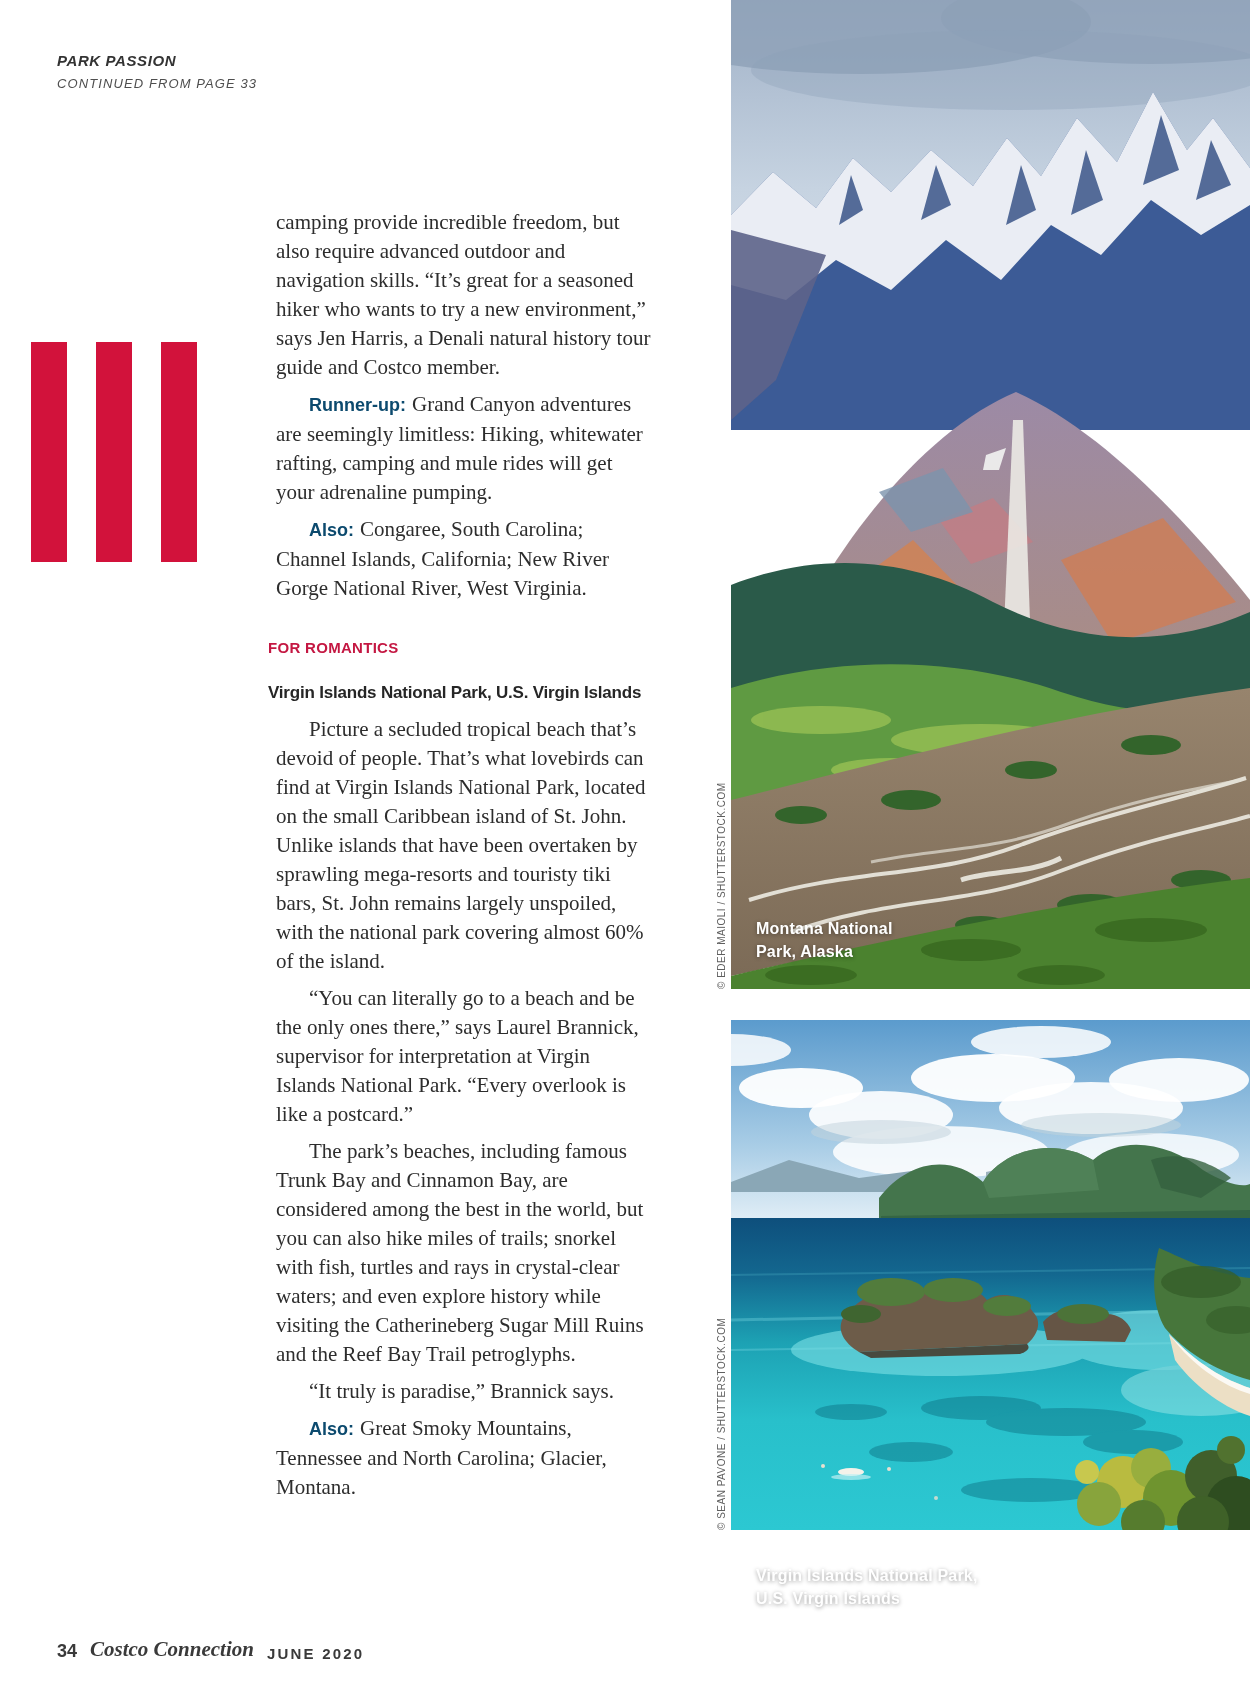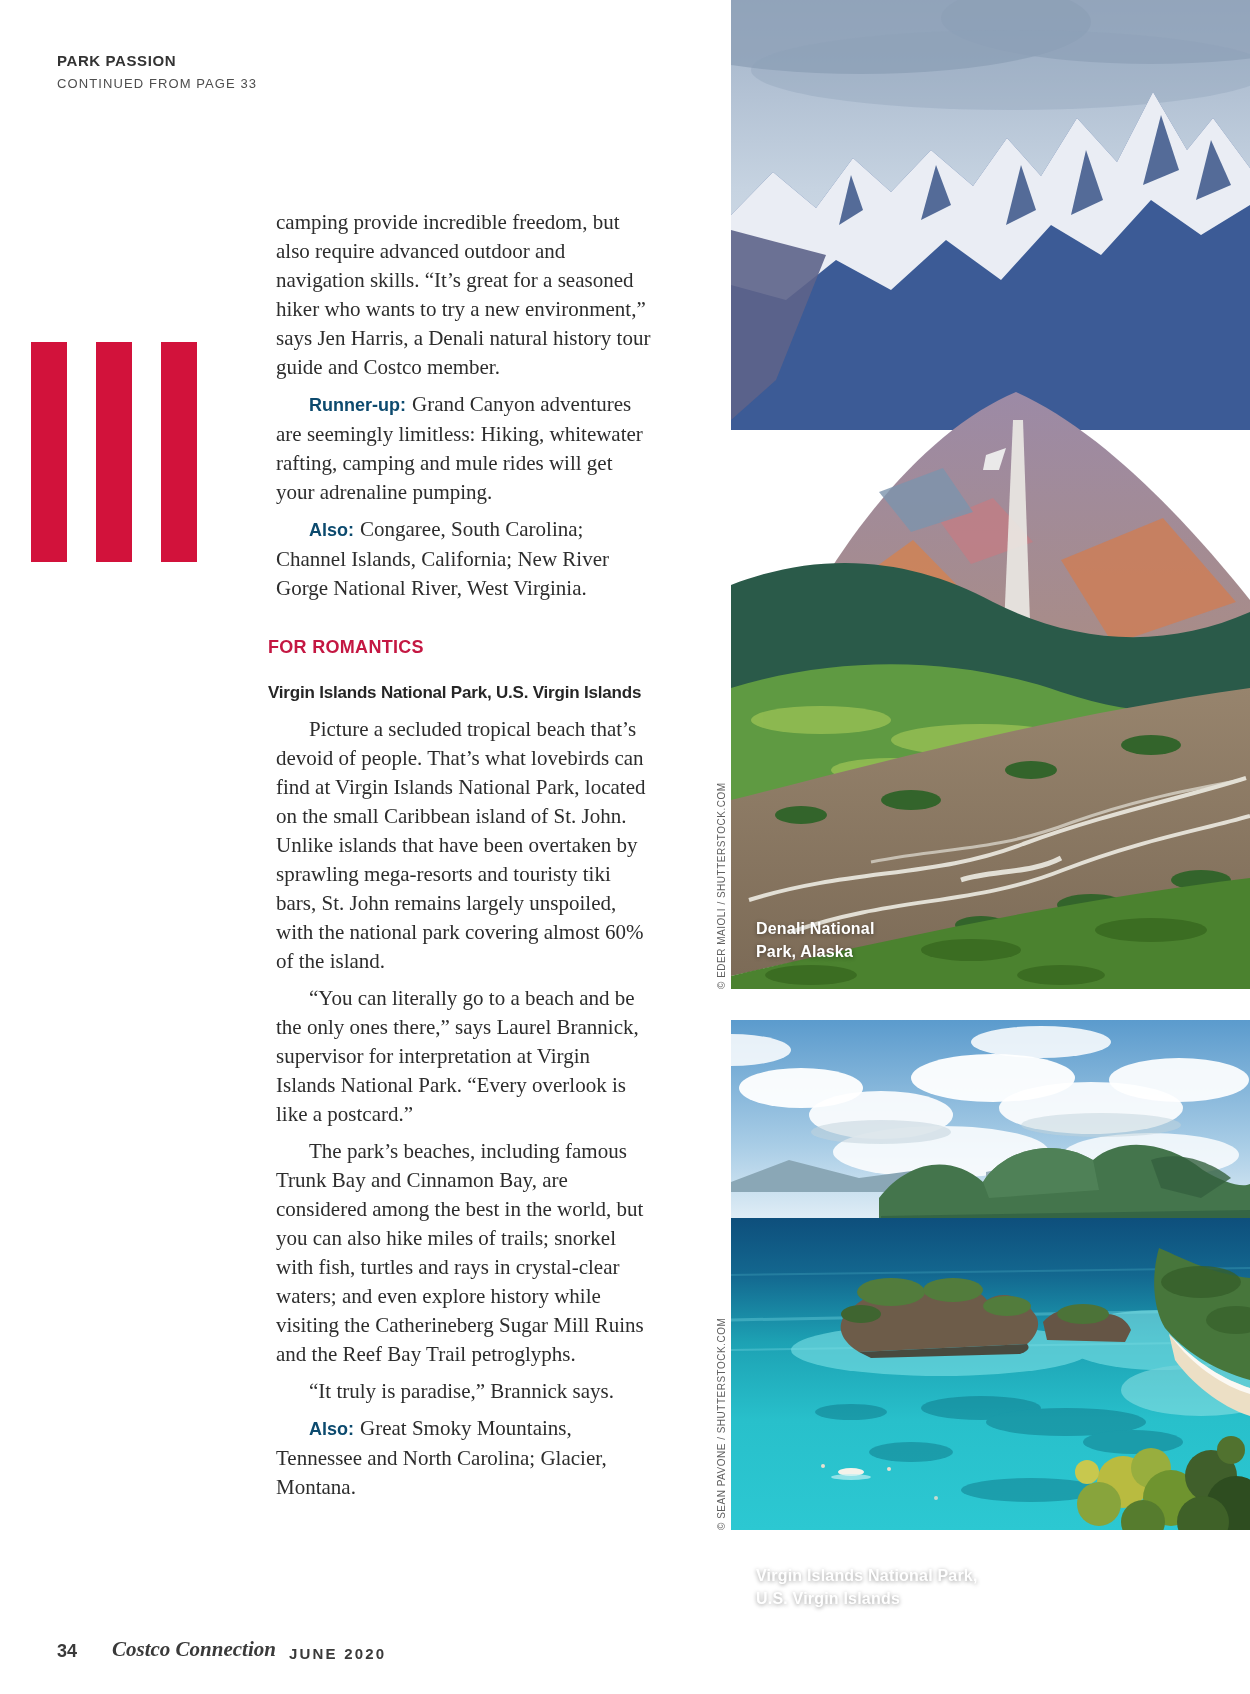--- a/index.html
+++ b/index.html
@@ -3,41 +3,41 @@
 <meta charset="utf-8">
 <style>
   html,body { margin:0; padding:0; background:#e8e8e8; }
   .page {
     position:relative; width:1250px; height:1694px; margin:0 auto;
     background:#ffffff; overflow:hidden;
     font-family:"Liberation Sans", sans-serif; color:#2d2d2d;
   }
 
   
-  .kicker { position:absolute; left:57px; top:52px; }
+  .kicker { position:absolute; left:57px; top:52px;font-style:italic; }
   .kicker-title { font-size:15px; font-weight:700; letter-spacing:.6px; color:#333; }
   .kicker-sub { margin-top:7px; font-size:13px; letter-spacing:1.1px; color:#4e4e4e; }
 
   
   .bars { position:absolute; left:31px; top:342px; display:flex; gap:29px; }
   .bar { width:36px; height:220px; }
 
   
   .article {
     position:absolute; left:268px; top:200px; width:392px;
     font-family:"Liberation Serif", serif; font-size:21px; line-height:29px; color:#2d2d2d;
   }
   .article p { margin:8px; }
   .article p.indent { text-indent:33px; }
   .label {
     font-family:"Liberation Sans", sans-serif; font-weight:700; font-size:18px;
     margin-right:6px; color:#0c4a6e;
   }
   .sec-heading {
-    font-family:"Liberation Sans", sans-serif; font-weight:700; font-size:18px;
+    font-family:"Liberation Sans", sans-serif; font-weight:700; font-size:15px;
     letter-spacing:.3px; margin:30px 0 6px 0; white-space:nowrap;
   }
   .sec-subhead {
     font-family:"Liberation Sans", sans-serif; font-weight:700; font-size:17px;
     letter-spacing:-0.2px; color:#262626; margin:16px 0 6px 0; white-space:nowrap;
   }
 
   
   .photo { position:absolute; left:731px; width:519px; overflow:hidden; }
   .photo1 { top:0; height:989px; }
@@ -56,21 +56,21 @@
     position:absolute; white-space:nowrap;
     transform-origin:0 0; transform:rotate(-90deg);
     font-size:10px; letter-spacing:.5px; color:#5f5f5f;
   }
   .credit1 { left:716px; top:989px; }
   .credit2 { left:716px; top:1530px; }
 
   
   .footer { position:absolute; left:57px; top:1637px; display:flex; align-items:flex-end; gap:13px; color:#3a3a3a; }
   .footer-page { font-size:18px; font-weight:700; }
-  .footer-mag { font-family:"Liberation Serif", serif; font-style:italic; font-weight:700; font-size:21px;margin-left:22px; }
+  .footer-mag { font-family:"Liberation Serif", serif; font-style:italic; font-weight:700; font-size:21px; }
   .footer-issue { font-size:15px; font-weight:700; letter-spacing:2.2px; }
 </style>
 </head>
 <body>
 
 <div class="page">
 
   <div class="kicker">
     <div class="kicker-title">PARK PASSION</div>
     <div class="kicker-sub">CONTINUED FROM PAGE 33</div>
@@ -180,21 +180,21 @@
       <g fill="#38681f" opacity="0.8">
         <ellipse cx="80" cy="975" rx="46" ry="10"></ellipse>
         <ellipse cx="240" cy="950" rx="50" ry="11"></ellipse>
         <ellipse cx="420" cy="930" rx="56" ry="12"></ellipse>
         <ellipse cx="330" cy="975" rx="44" ry="10"></ellipse>
       </g>
 
       <rect x="0" y="0" width="519" height="989" fill="none"></rect>
     </svg>
     <div class="caption">
-      <div>Denali National</div>
+      <div>Montana National</div>
       <div>Park, Alaska</div>
     </div>
   </div>
 
   <div class="photo photo2">
     <svg width="519" height="510" viewBox="0 0 519 510">
       <defs>
         <linearGradient id="sky2" x1="0" y1="0" x2="0" y2="1">
           <stop offset="0" stop-color="#5b9bcd"></stop>
           <stop offset="0.6" stop-color="#a9cde6"></stop>

